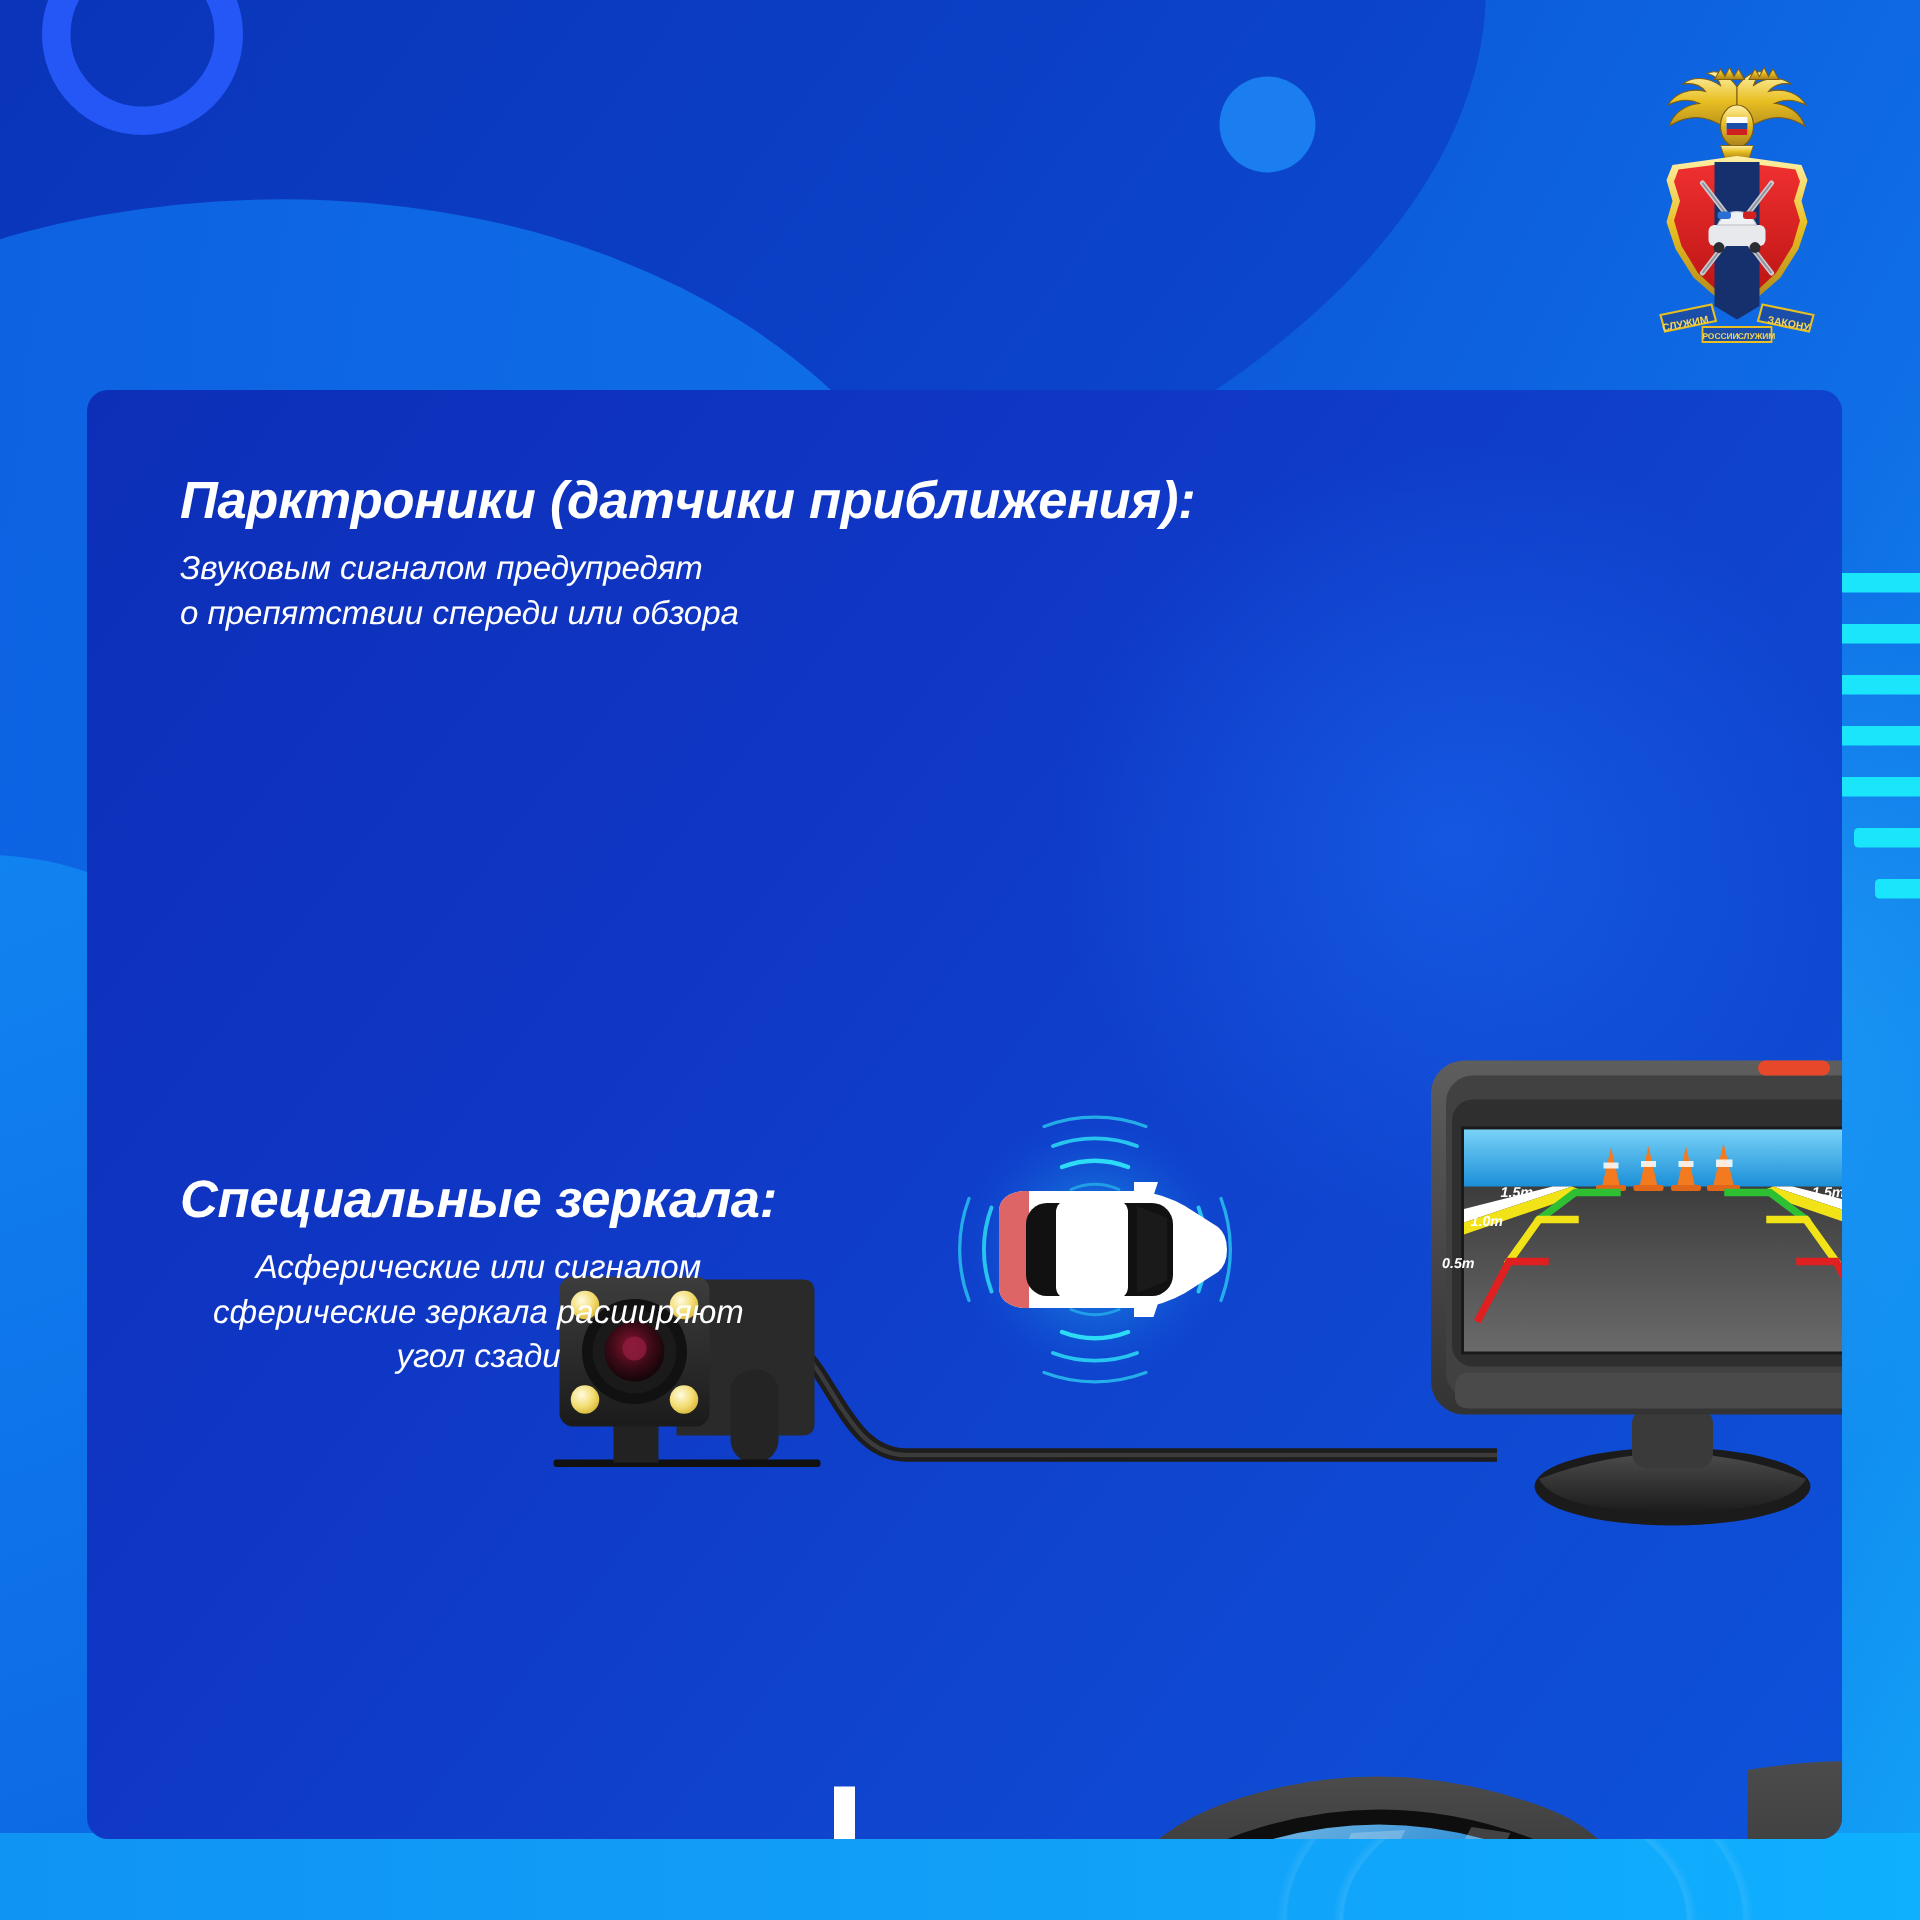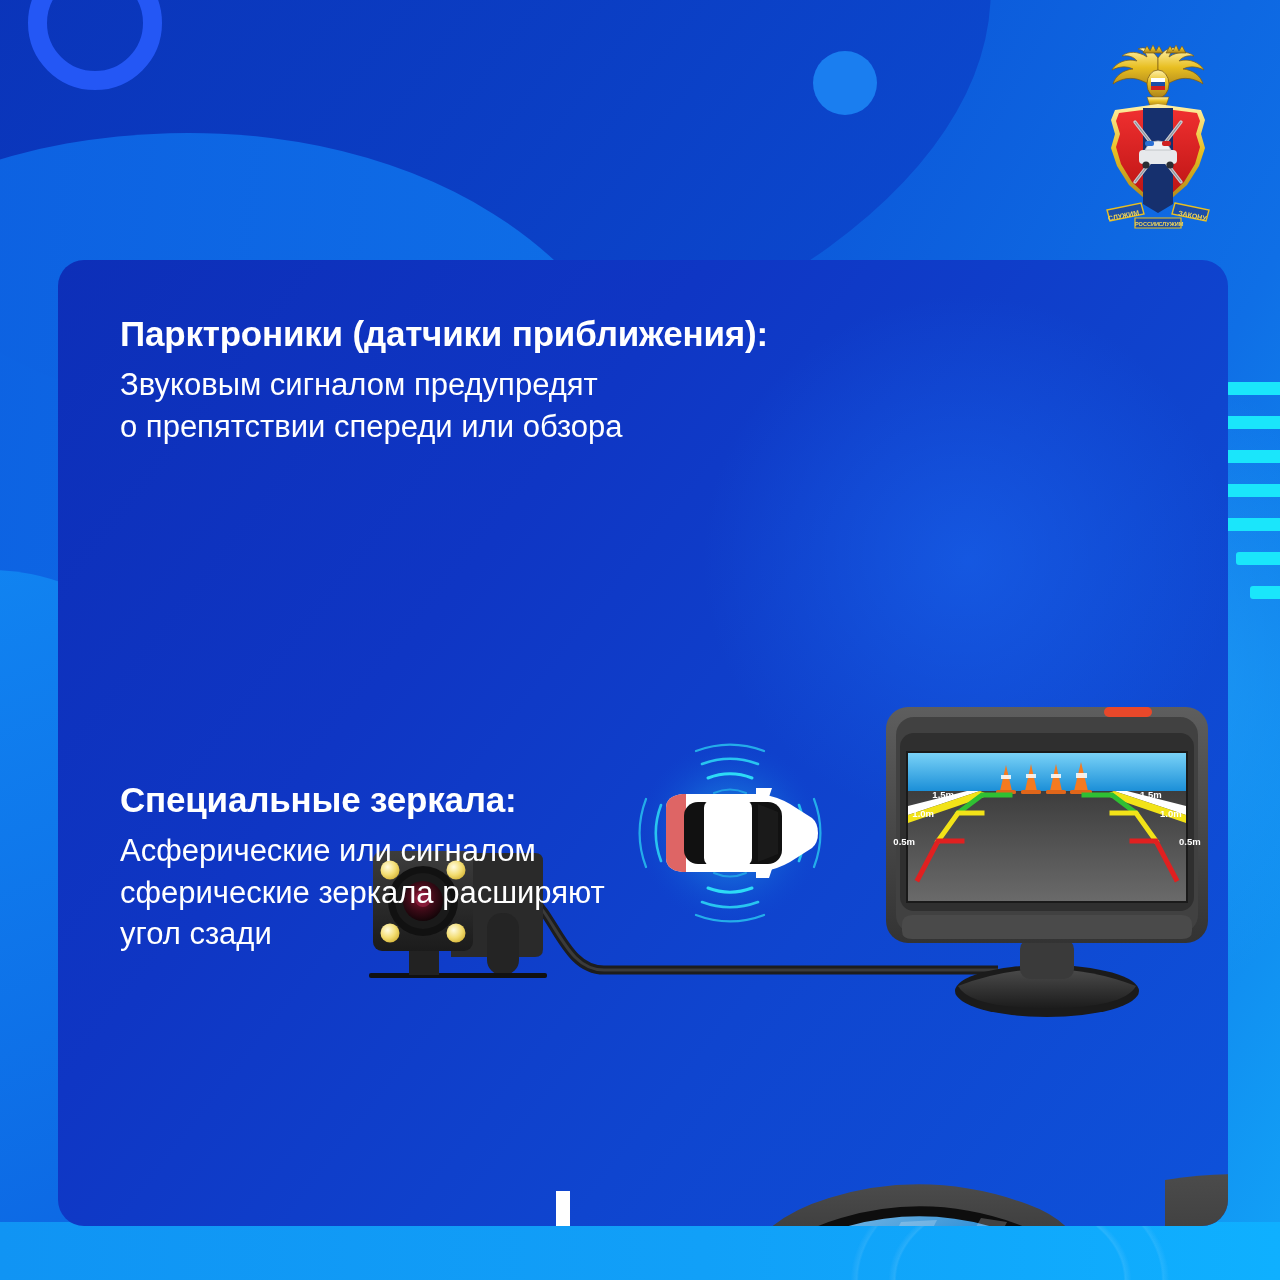--- a/index.html
+++ b/index.html
@@ -47,44 +47,44 @@
 
   
   .chevrons{position:absolute;left:392px;bottom:70px;display:flex;gap:22px;}
   .chev{width:32px;height:56px;
     border-left:11px solid rgba(255,255,255,.10);
     border-bottom:11px solid rgba(255,255,255,.10);
     transform:rotate(45deg) skew(-6deg,-6deg);}
 
   
   .card{position:absolute;left:58px;top:260px;width:1170px;height:966px;
-    border-radius:26px;
+    border-radius:14px;
     background:linear-gradient(128deg,#0d2fb8 0%,#0f36c4 34%,#0f45cf 66%,#0e52da 100%);
-    overflow:hidden;}
+    overflow:hidden;font-style:italic;}
   .card-glow{position:absolute;right:-120px;top:-80px;width:760px;height:760px;
     background:radial-gradient(closest-side,rgba(30,120,255,.40),rgba(30,120,255,0) 70%);}
 
   
   .tblock{position:absolute;z-index:6;color:#fff;}
   .t1{left:62px;top:54px;}
-  .t2{left:62px;top:520px;}
+  .t2{left:62px;top:520px;text-align:center;}
   .t-head{font-size:35px;font-weight:700;letter-spacing:-.2px;margin:0 0 11px 0;line-height:1.12;}
-  .t-body{font-size:31px;font-weight:400;line-height:1.34;margin:0;}
+  .t-body{font-size:22px;font-weight:400;line-height:1.34;margin:0;}
 
   
   .camera{position:absolute;left:295px;top:575px;width:240px;height:160px;z-index:5;}
 
   
   .sonar{position:absolute;left:548px;top:478px;width:248px;height:190px;z-index:5;}
 
   
   .cable{position:absolute;left:420px;top:596px;width:520px;height:150px;z-index:4;}
 
   
-  .monitor{position:absolute;left:824px;top:443px;width:330px;height:330px;z-index:5;}
+  .monitor{position:absolute;left:892px;top:443px;width:330px;height:330px;z-index:5;}
 
   
   .arrow{position:absolute;left:490px;top:925px;width:185px;height:145px;z-index:7;}
 
   
   .mirror{position:absolute;left:655px;top:900px;width:625px;height:380px;z-index:5;}
 
   
   .emblem{position:absolute;left:1083px;top:42px;width:150px;height:195px;z-index:9;}
 </style>

